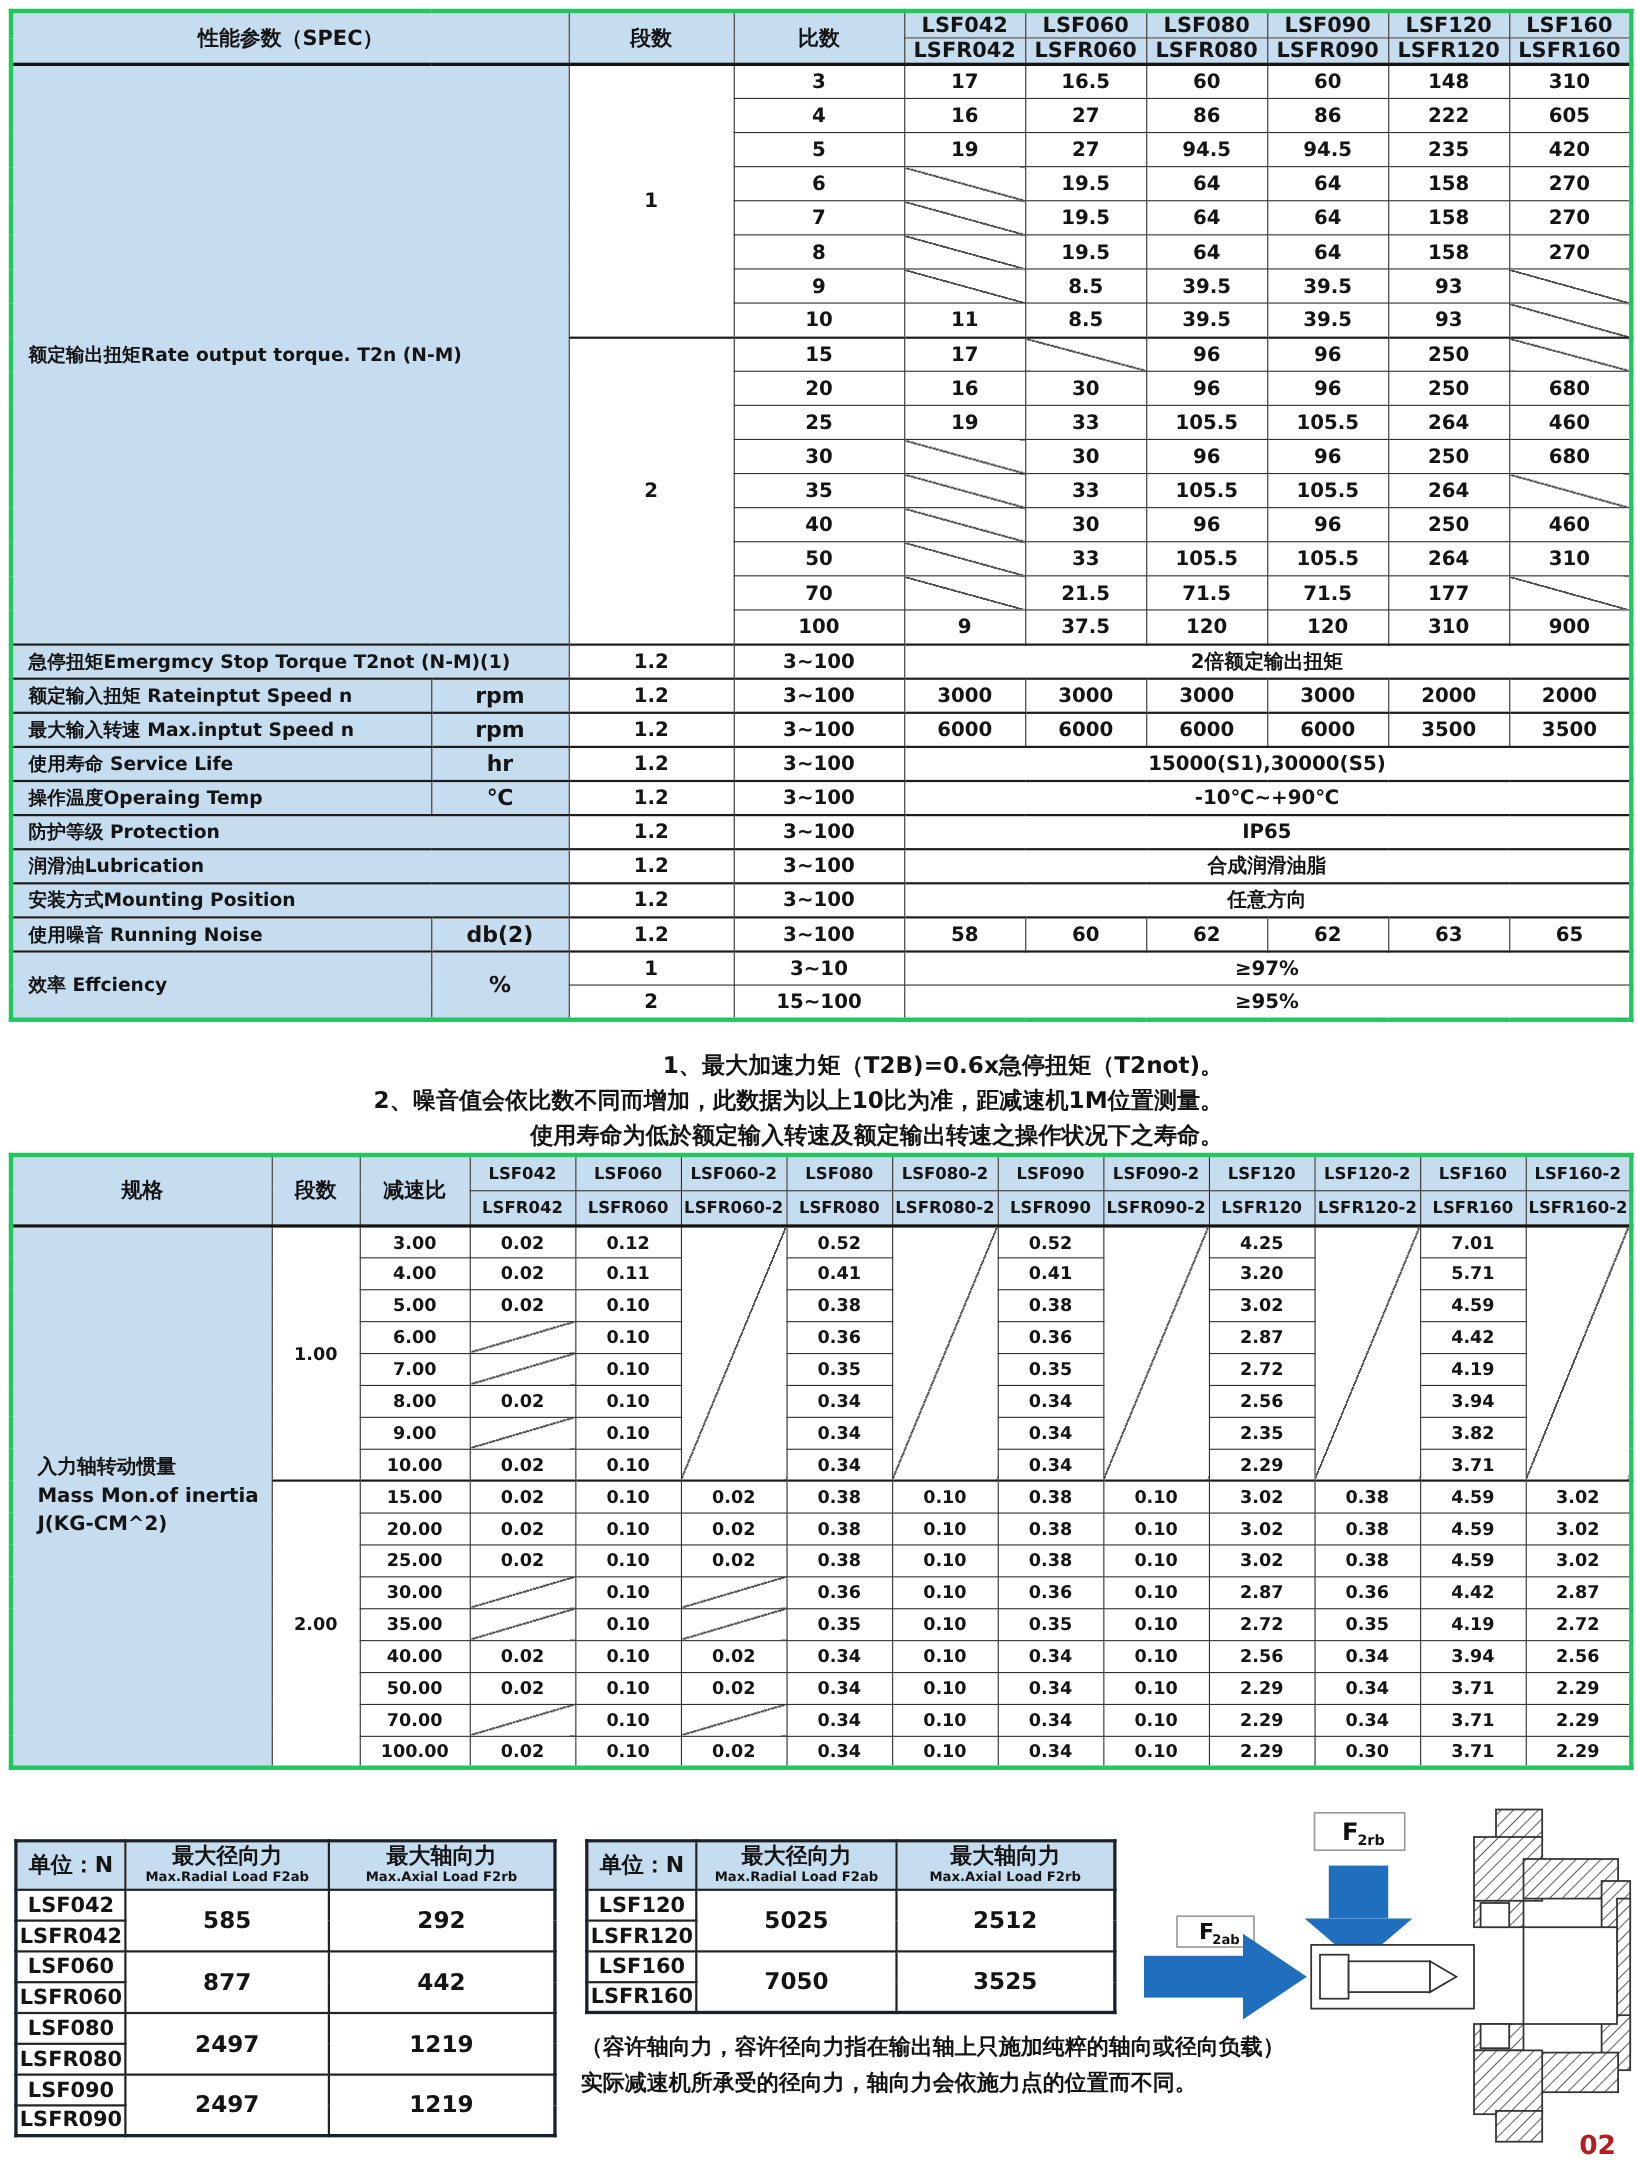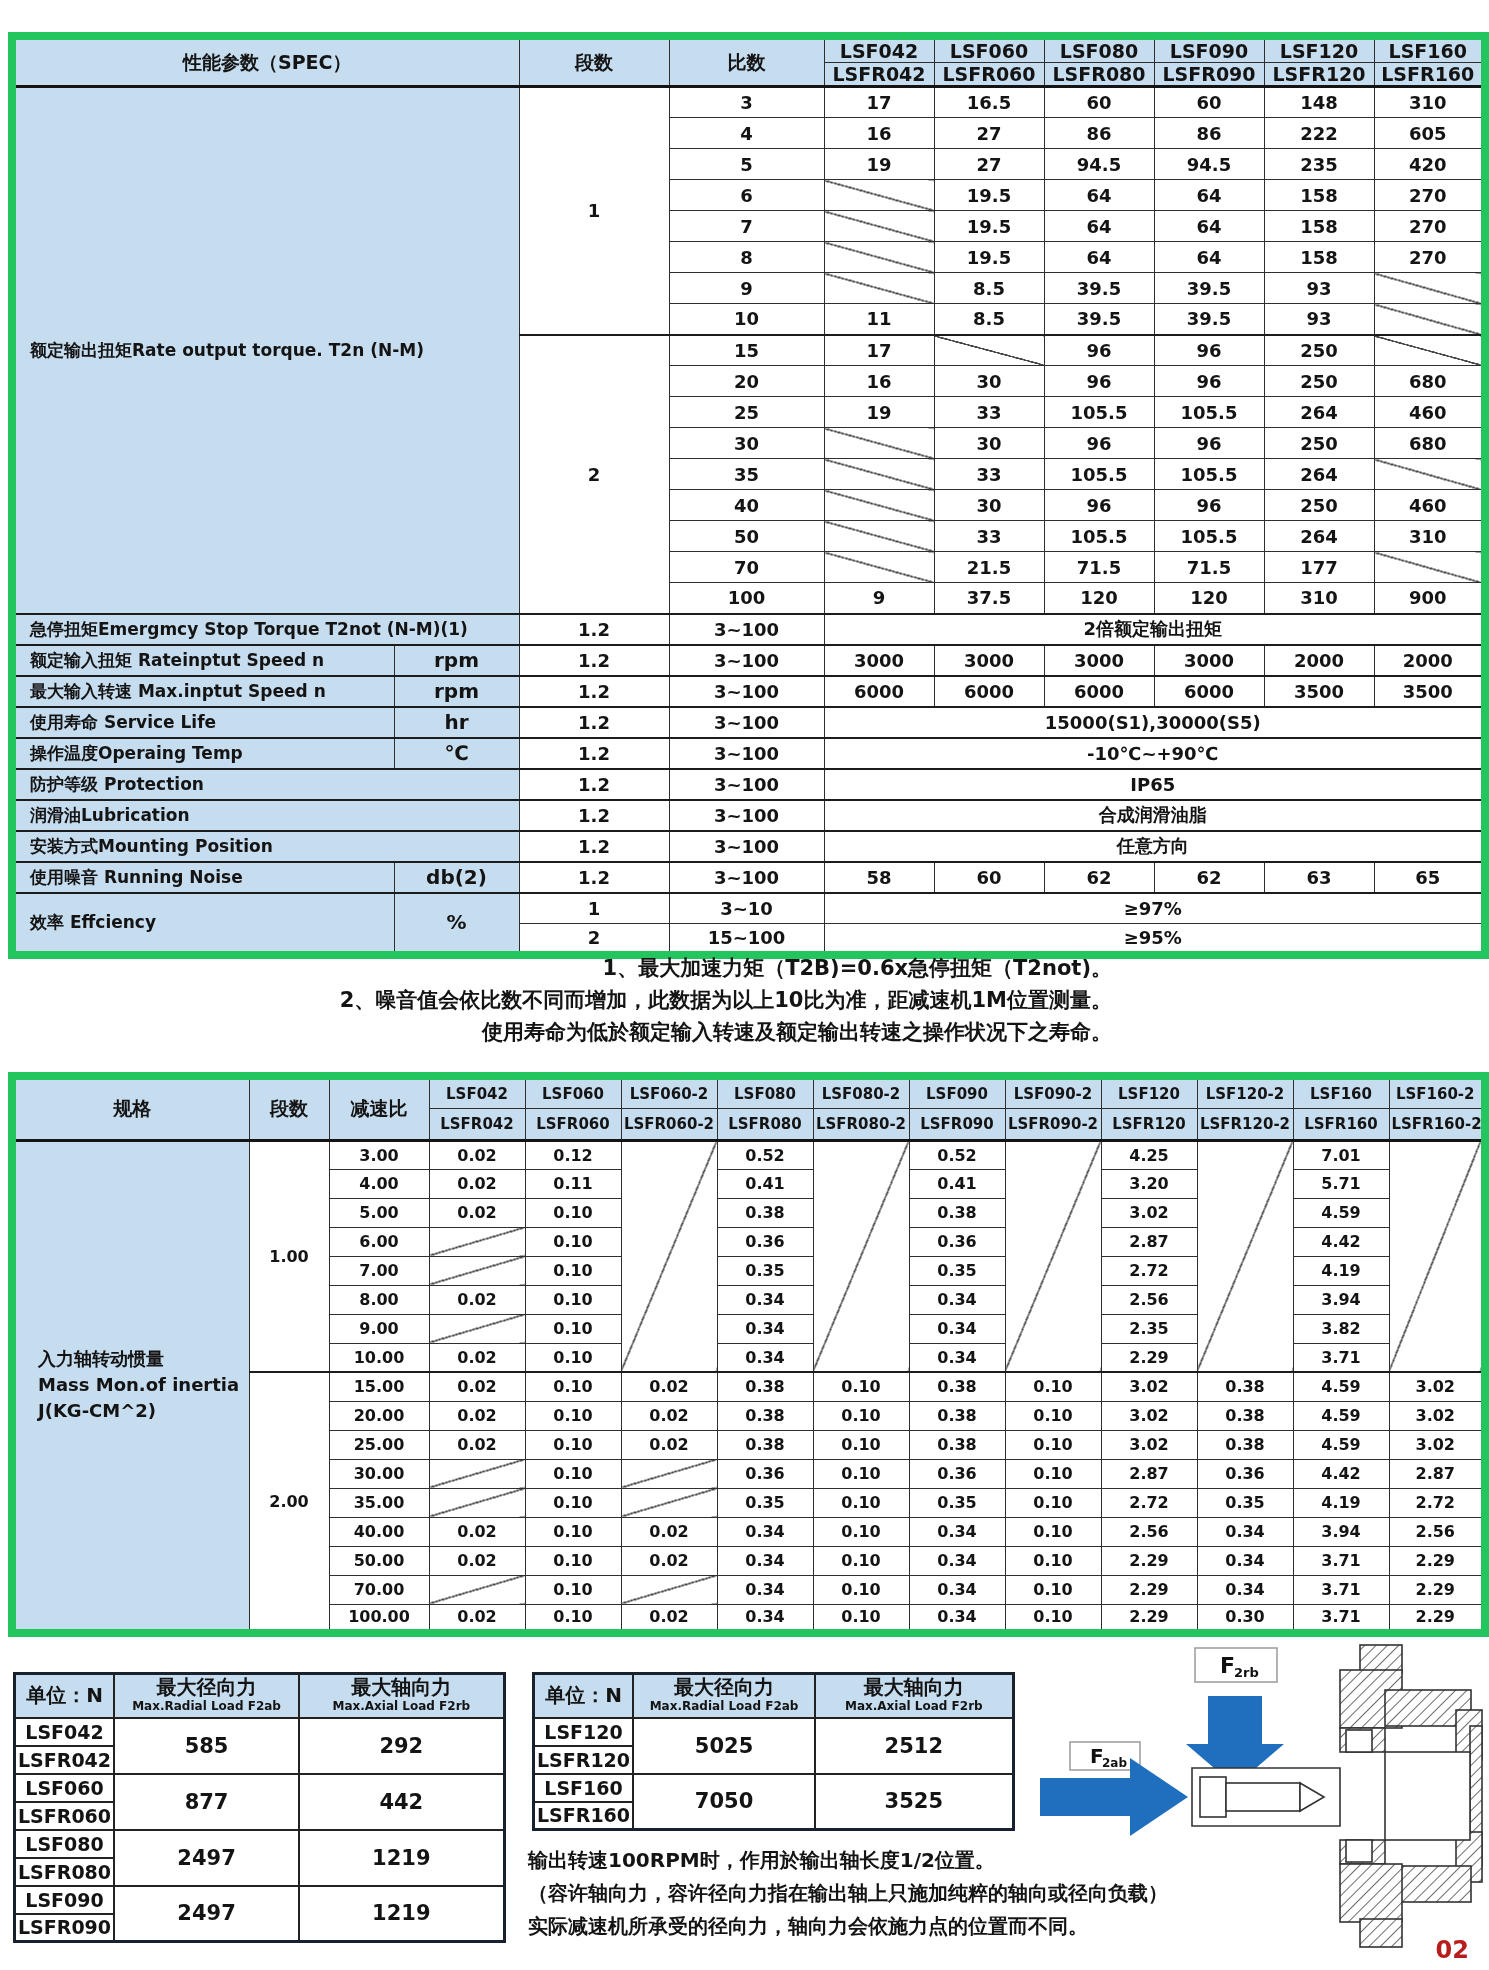--- a/index.html
+++ b/index.html
@@ -3,21 +3,21 @@
 <meta charset="utf-8">
 <style>
   * { margin:0; padding:0; box-sizing:border-box; }
   html,body { width:1489px; height:1970px; background:#ffffff; overflow:hidden;
     font-family:"DejaVu Sans","Liberation Sans",sans-serif; font-weight:700; color:#141414; }
   .abs { position:absolute; }
 
   table { border-collapse:collapse; table-layout:fixed; background:#fff; }
   th,td { border:1px solid #2e2e2e; text-align:center; vertical-align:middle;
           padding:0 2px; white-space:nowrap; overflow:hidden; font-weight:700; }
-  .bigtable { border:8px solid #22c55e;margin-top:24px; }
+  .bigtable { border:4px solid #22c55e; }
 
   
   #t1 { width:1473px; }
   #t1 th { height:23px; font-size:19px; }
   #t1 td { height:31px; font-size:18px; }
   #t1 thead { border-bottom:3px solid #141414; }
   .hdr th { background:#c6dcef; }
   .blue { background:#c6dcef; }
   #t1 td.lbl { text-align:left; padding-left:14px; font-size:17px; white-space:normal; }
   #t1 tr.spec td { border-top:2px solid #1c1c1c; }
@@ -698,21 +698,20 @@
           <td rowspan="2" class="val">3525</td>
         </tr>
         <tr>
           <td class="mdl">LSFR160</td>
         </tr>
       </tbody>
     </table>
 </div>
 
 <div id="load-note" class="abs" style="left:528px; top:1844px; width:680px;">
-  <div>输出转速100RPM时，作用於输出轴长度1/2位置。</div>
   <div>（容许轴向力，容许径向力指在输出轴上只施加纯粹的轴向或径向负载）</div>
   <div>实际减速机所承受的径向力，轴向力会依施力点的位置而不同。</div>
 </div>
 
 <div class="abs" style="left:1040px; top:1630px;">
   <svg width="445" height="332" viewBox="0 0 445 332">
     <defs>
       <pattern id="hatch" width="8" height="8" patternTransform="rotate(45)" patternUnits="userSpaceOnUse">
         <rect width="8" height="8" fill="#ffffff"></rect>
         <line x1="0" y1="0" x2="0" y2="8" stroke="#3a3a3a" stroke-width="1.5"></line>

